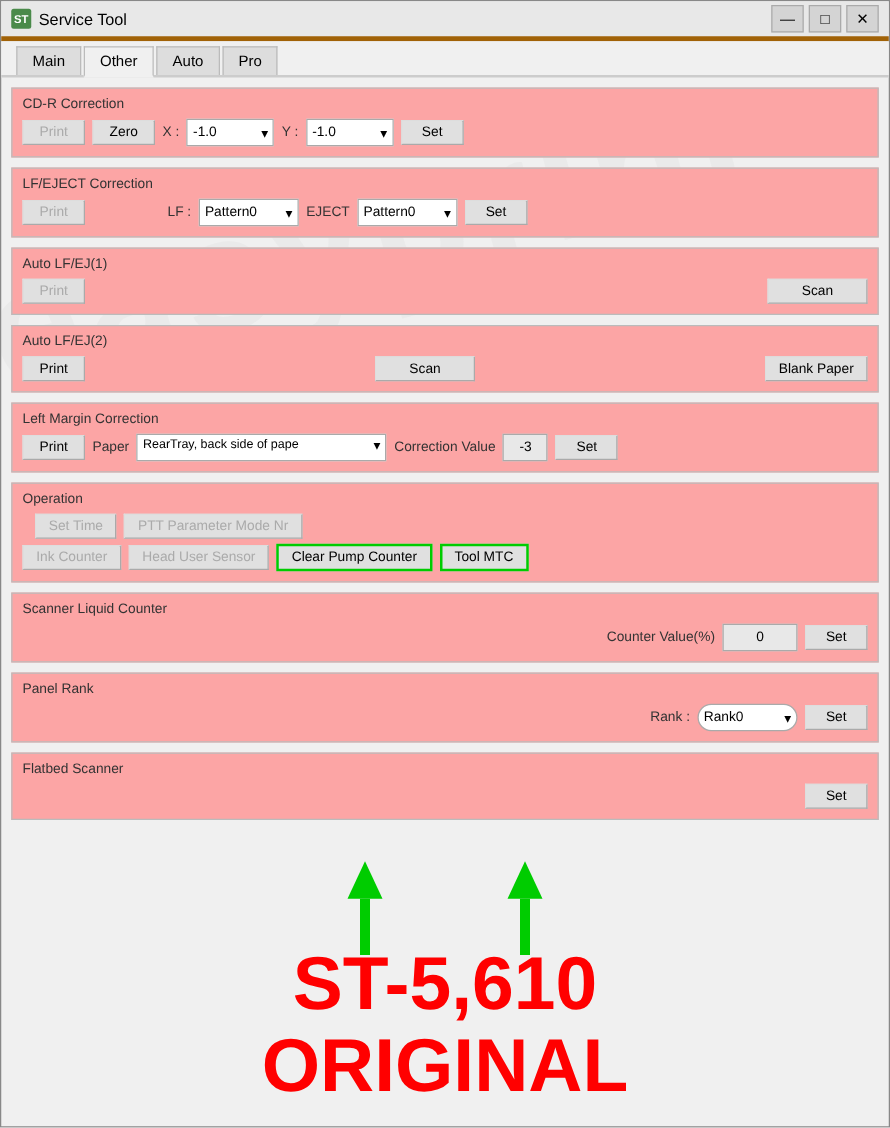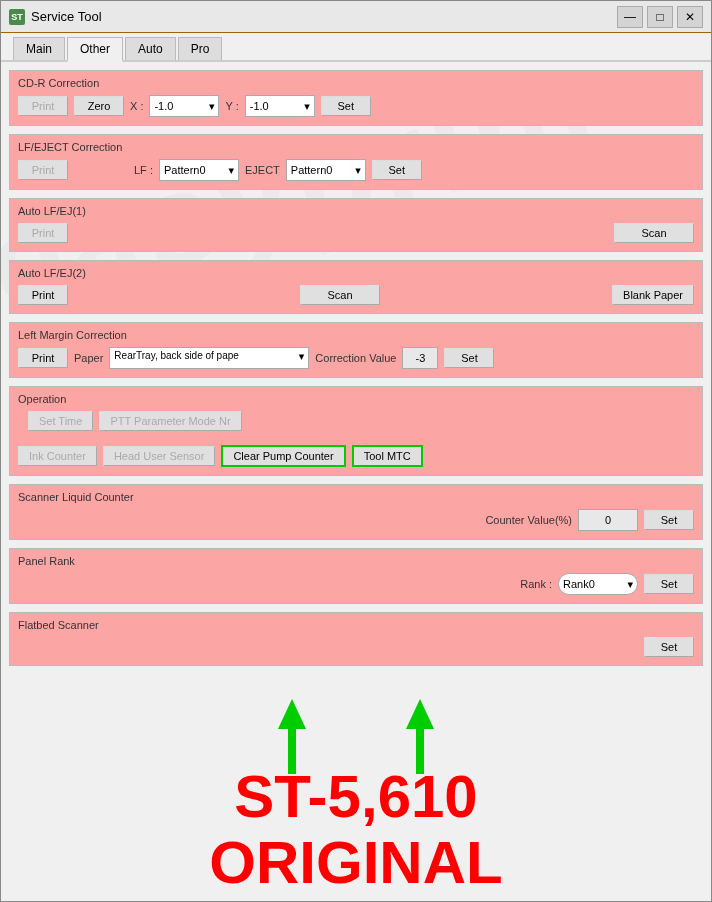--- a/index.html
+++ b/index.html
@@ -20,21 +20,21 @@
       display: flex;
       flex-direction: column;
     }
 
     .title-bar {
       background: #e8e8e8;
       height: 32px;
       display: flex;
       align-items: center;
       padding: 0 8px;
-      border-bottom: 1px solid #a16207;
+      border-bottom: 4px solid #a16207;
       justify-content: space-between;
     }
 
     .title-left {
       display: flex;
       align-items: center;
       gap: 6px;
     }
 
     .title-icon {
@@ -287,21 +287,21 @@
             <span>▾</span>
           </div>
           <span class="label">Correction Value</span>
           <div class="input-field correction-value" style="display:flex;align-items:center;justify-content:center;">-3</div>
           <button class="btn">Set</button>
         </div>
       </div>
 
       <div class="section">
         <div class="section-title">Operation</div>
-        <div class="row" style="margin-bottom:14px;padding-left:10px;">
+        <div class="row" style="margin-bottom:4px;padding-left:10px;">
           <button class="btn disabled">Set Time</button>
           <button class="btn disabled">PTT Parameter Mode Nr</button>
         </div>
         <div class="row">
           <button class="btn disabled">Ink Counter</button>
           <button class="btn disabled">Head User Sensor</button>
           <button class="btn btn-green-outline">Clear Pump Counter</button>
           <button class="btn btn-green-outline">Tool MTC</button>
         </div>
       </div>

